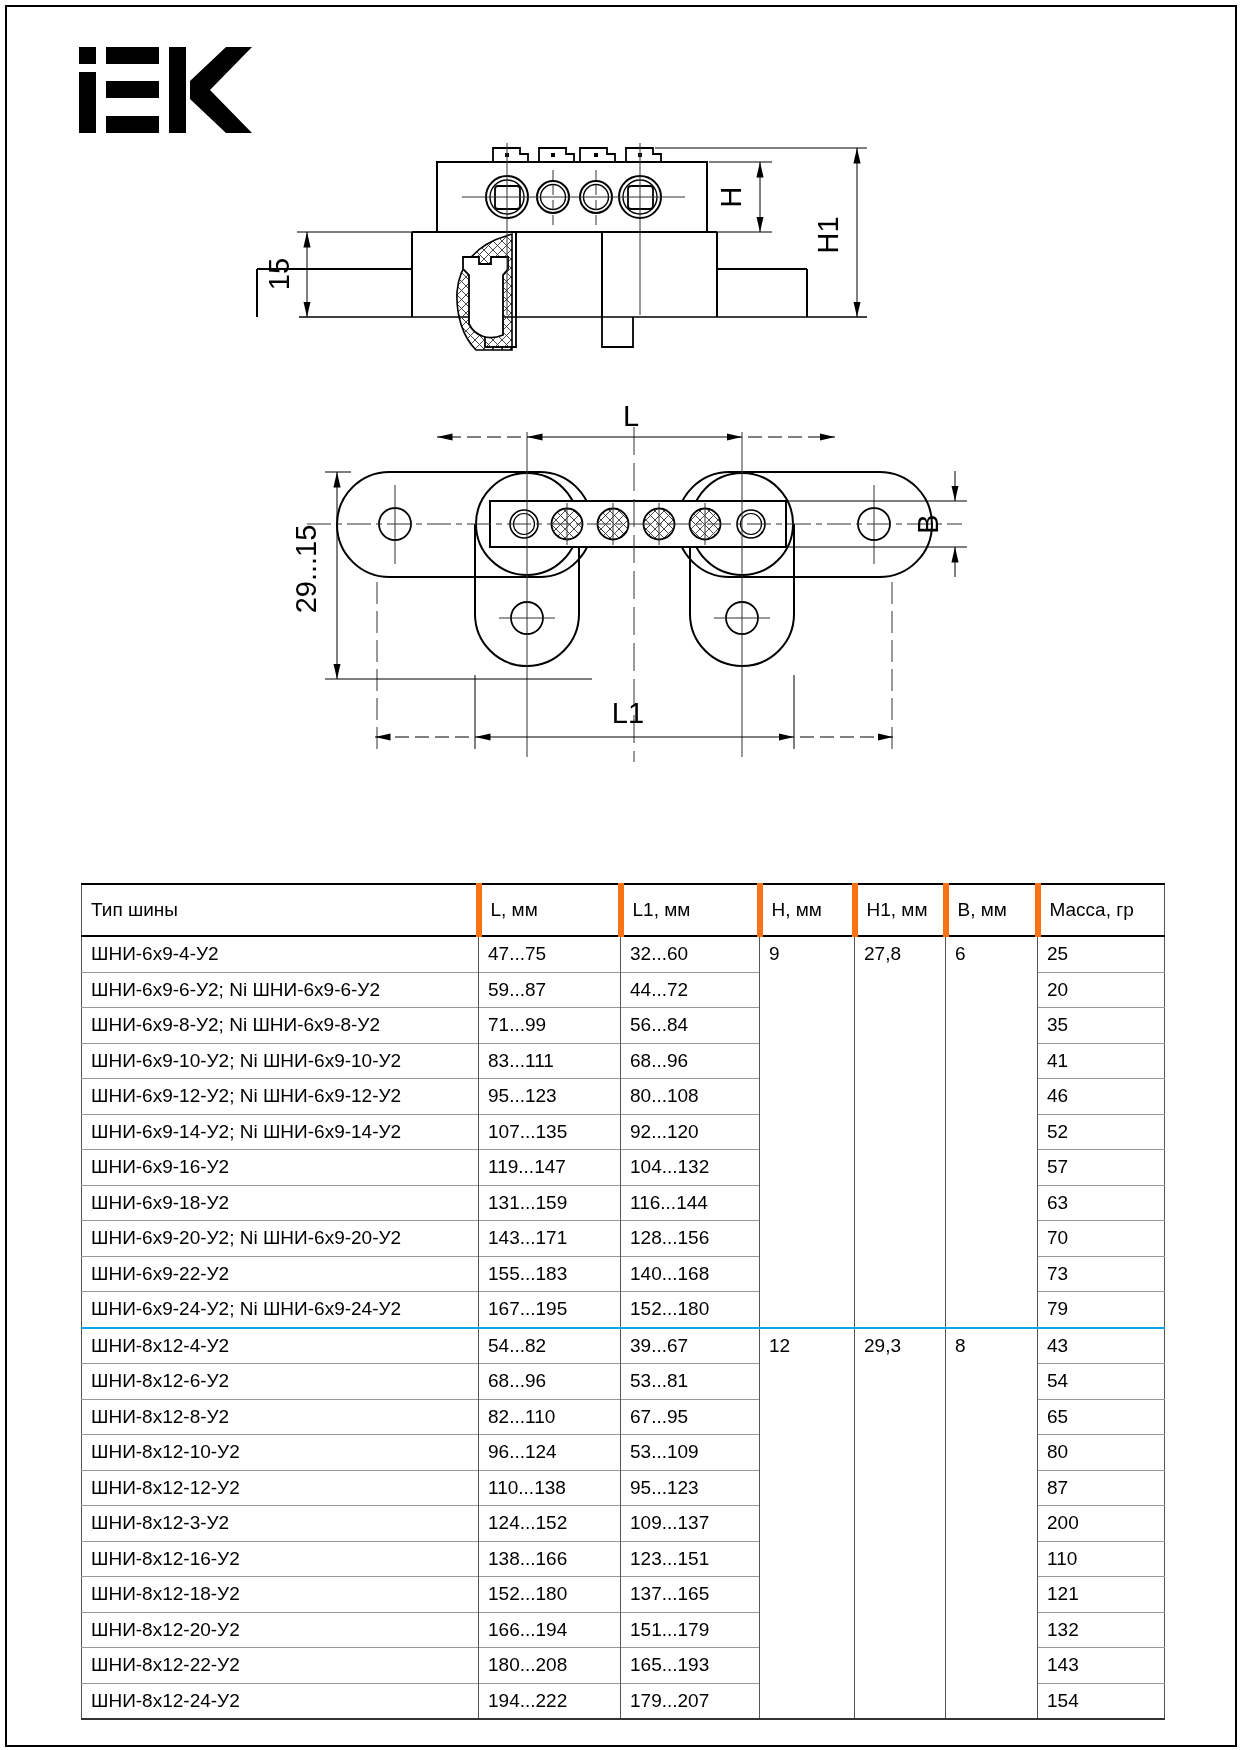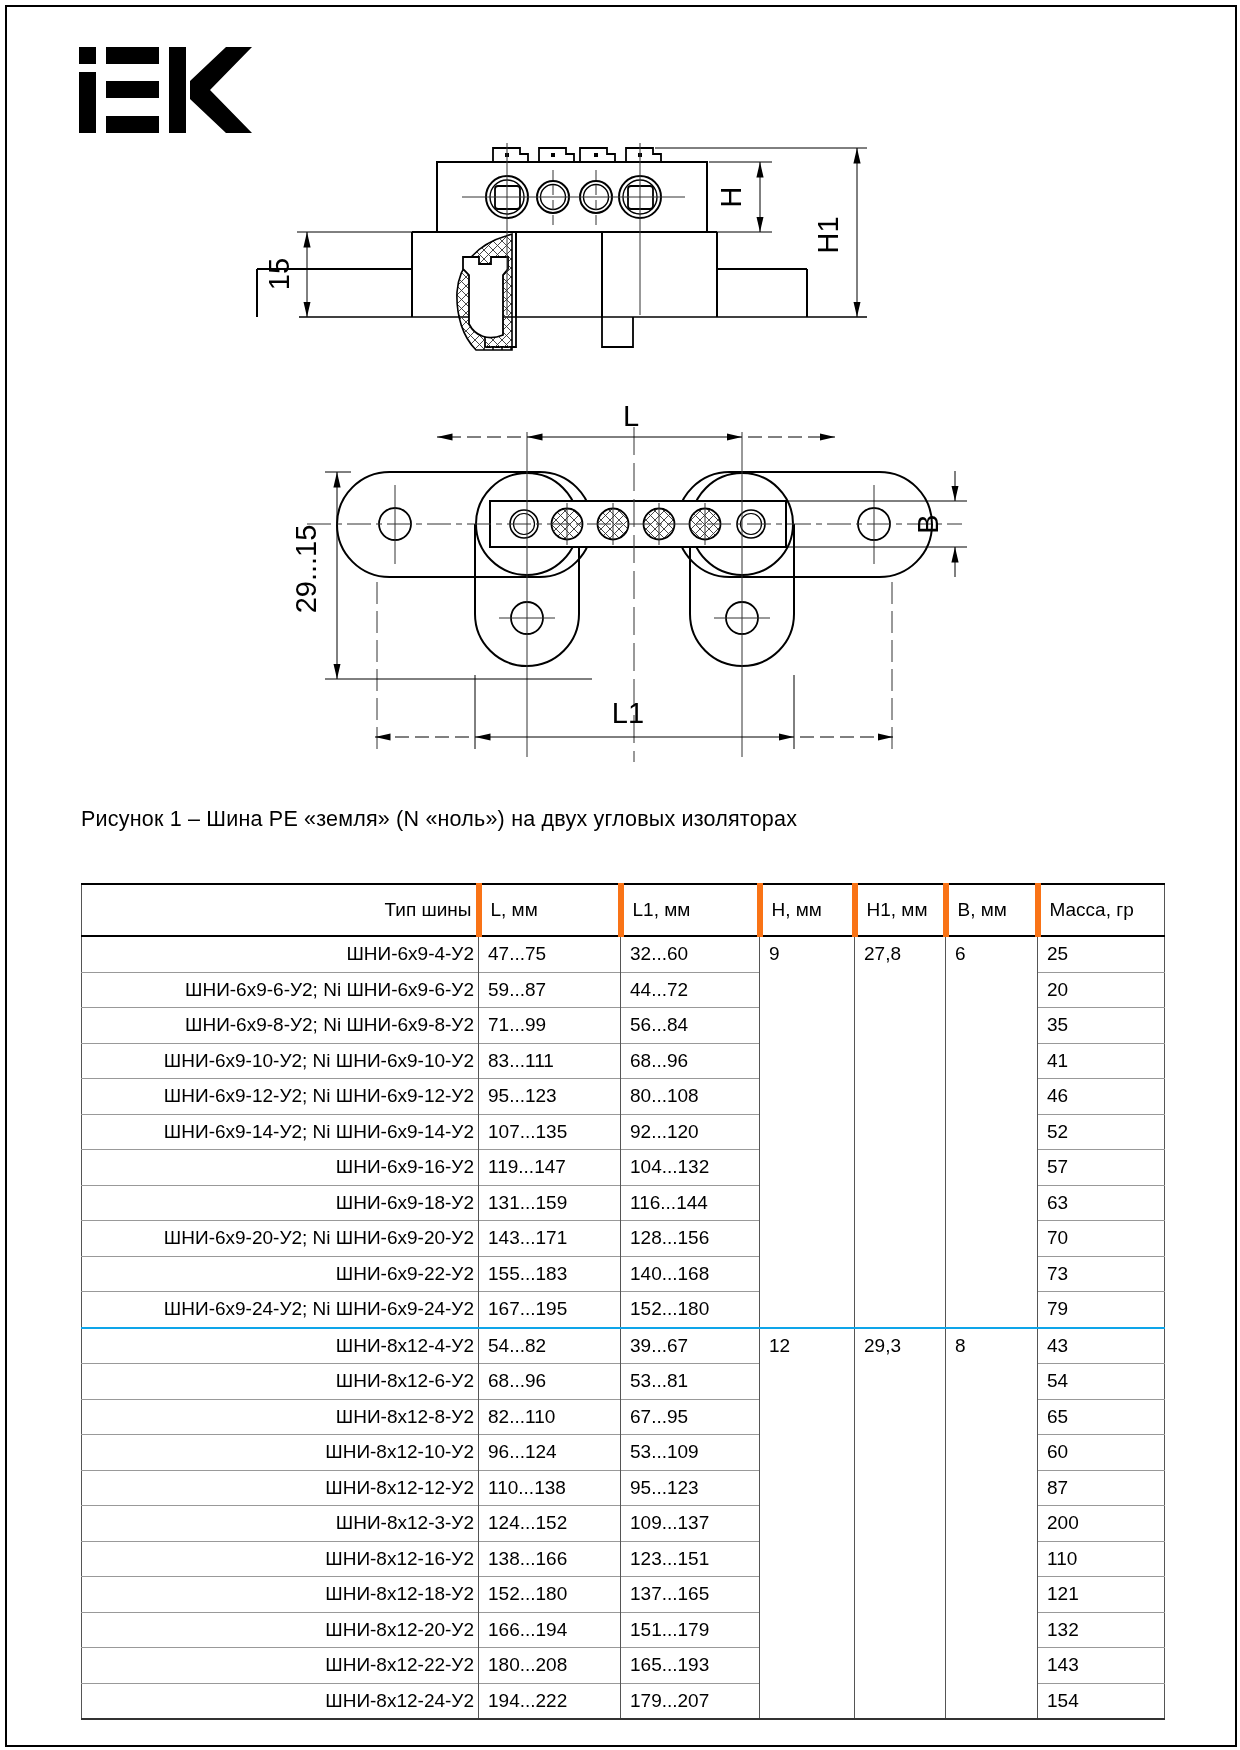--- a/index.html
+++ b/index.html
@@ -25,21 +25,21 @@
   table.dims th{
     height:50px;text-align:left;font-weight:normal;padding:0 4px 0 9px;
     border-bottom:2.5px solid #000;border-left:6px solid #f97316;
     white-space:nowrap;overflow:hidden;
   }
   table.dims td{
     height:34.5px;padding:0 4px 0 9px;text-align:left;vertical-align:middle;
     border-top:1px solid #999;border-left:1px solid #555;
     white-space:nowrap;overflow:hidden;
   }
-  table.dims th:first-child, table.dims td:first-child{border-left:none;text-align:right;}
+  table.dims th:first-child, table.dims td:first-child{border-left:none;}
   table.dims td.merged{vertical-align:top;padding-top:6px;}
   table.dims tr.gsep td{border-top:2px solid #0ea5e9;}
   col.c0{width:397px}col.c1{width:142px}col.c2{width:139px}
   col.c3{width:95px}col.c4{width:91px}col.c5{width:92px}col.c6{width:127px}
 </style>
 </head>
 <body>
 
 <div class="page">
 
@@ -224,21 +224,20 @@
 
       <g stroke="none" fill="#000">
         <text class="dimtxt" text-anchor="middle" x="624" y="419">L</text>
         <text class="dimtxt" text-anchor="middle" transform="rotate(-90 309 562)" x="309" y="562">29...15</text>
         <text class="dimtxt" text-anchor="middle" transform="rotate(-90 931 517)" x="931" y="517">B</text>
         <text class="dimtxt" text-anchor="middle" x="621" y="716">L1</text>
       </g>
     </g>
   </svg>
 
-  <div class="caption">Рисунок 1 – Шина PE «земля» (N «ноль») на двух угловых изоляторах</div>
 
   <table class="dims">
     <colgroup>
       <col class="c0">
         <col class="c1">
         <col class="c2">
         <col class="c3">
       <col class="c4">
         <col class="c5">
         <col class="c6">
@@ -342,21 +341,21 @@
         <tr>
           <td>ШНИ-8х12-8-У2</td>
           <td>82...110</td>
           <td>67...95</td>
           <td>65</td>
         </tr>
         <tr>
           <td>ШНИ-8х12-10-У2</td>
           <td>96...124</td>
           <td>53...109</td>
-          <td>60</td>
+          <td>80</td>
         </tr>
         <tr>
           <td>ШНИ-8х12-12-У2</td>
           <td>110...138</td>
           <td>95...123</td>
           <td>87</td>
         </tr>
         <tr>
           <td>ШНИ-8х12-3-У2</td>
           <td>124...152</td>

